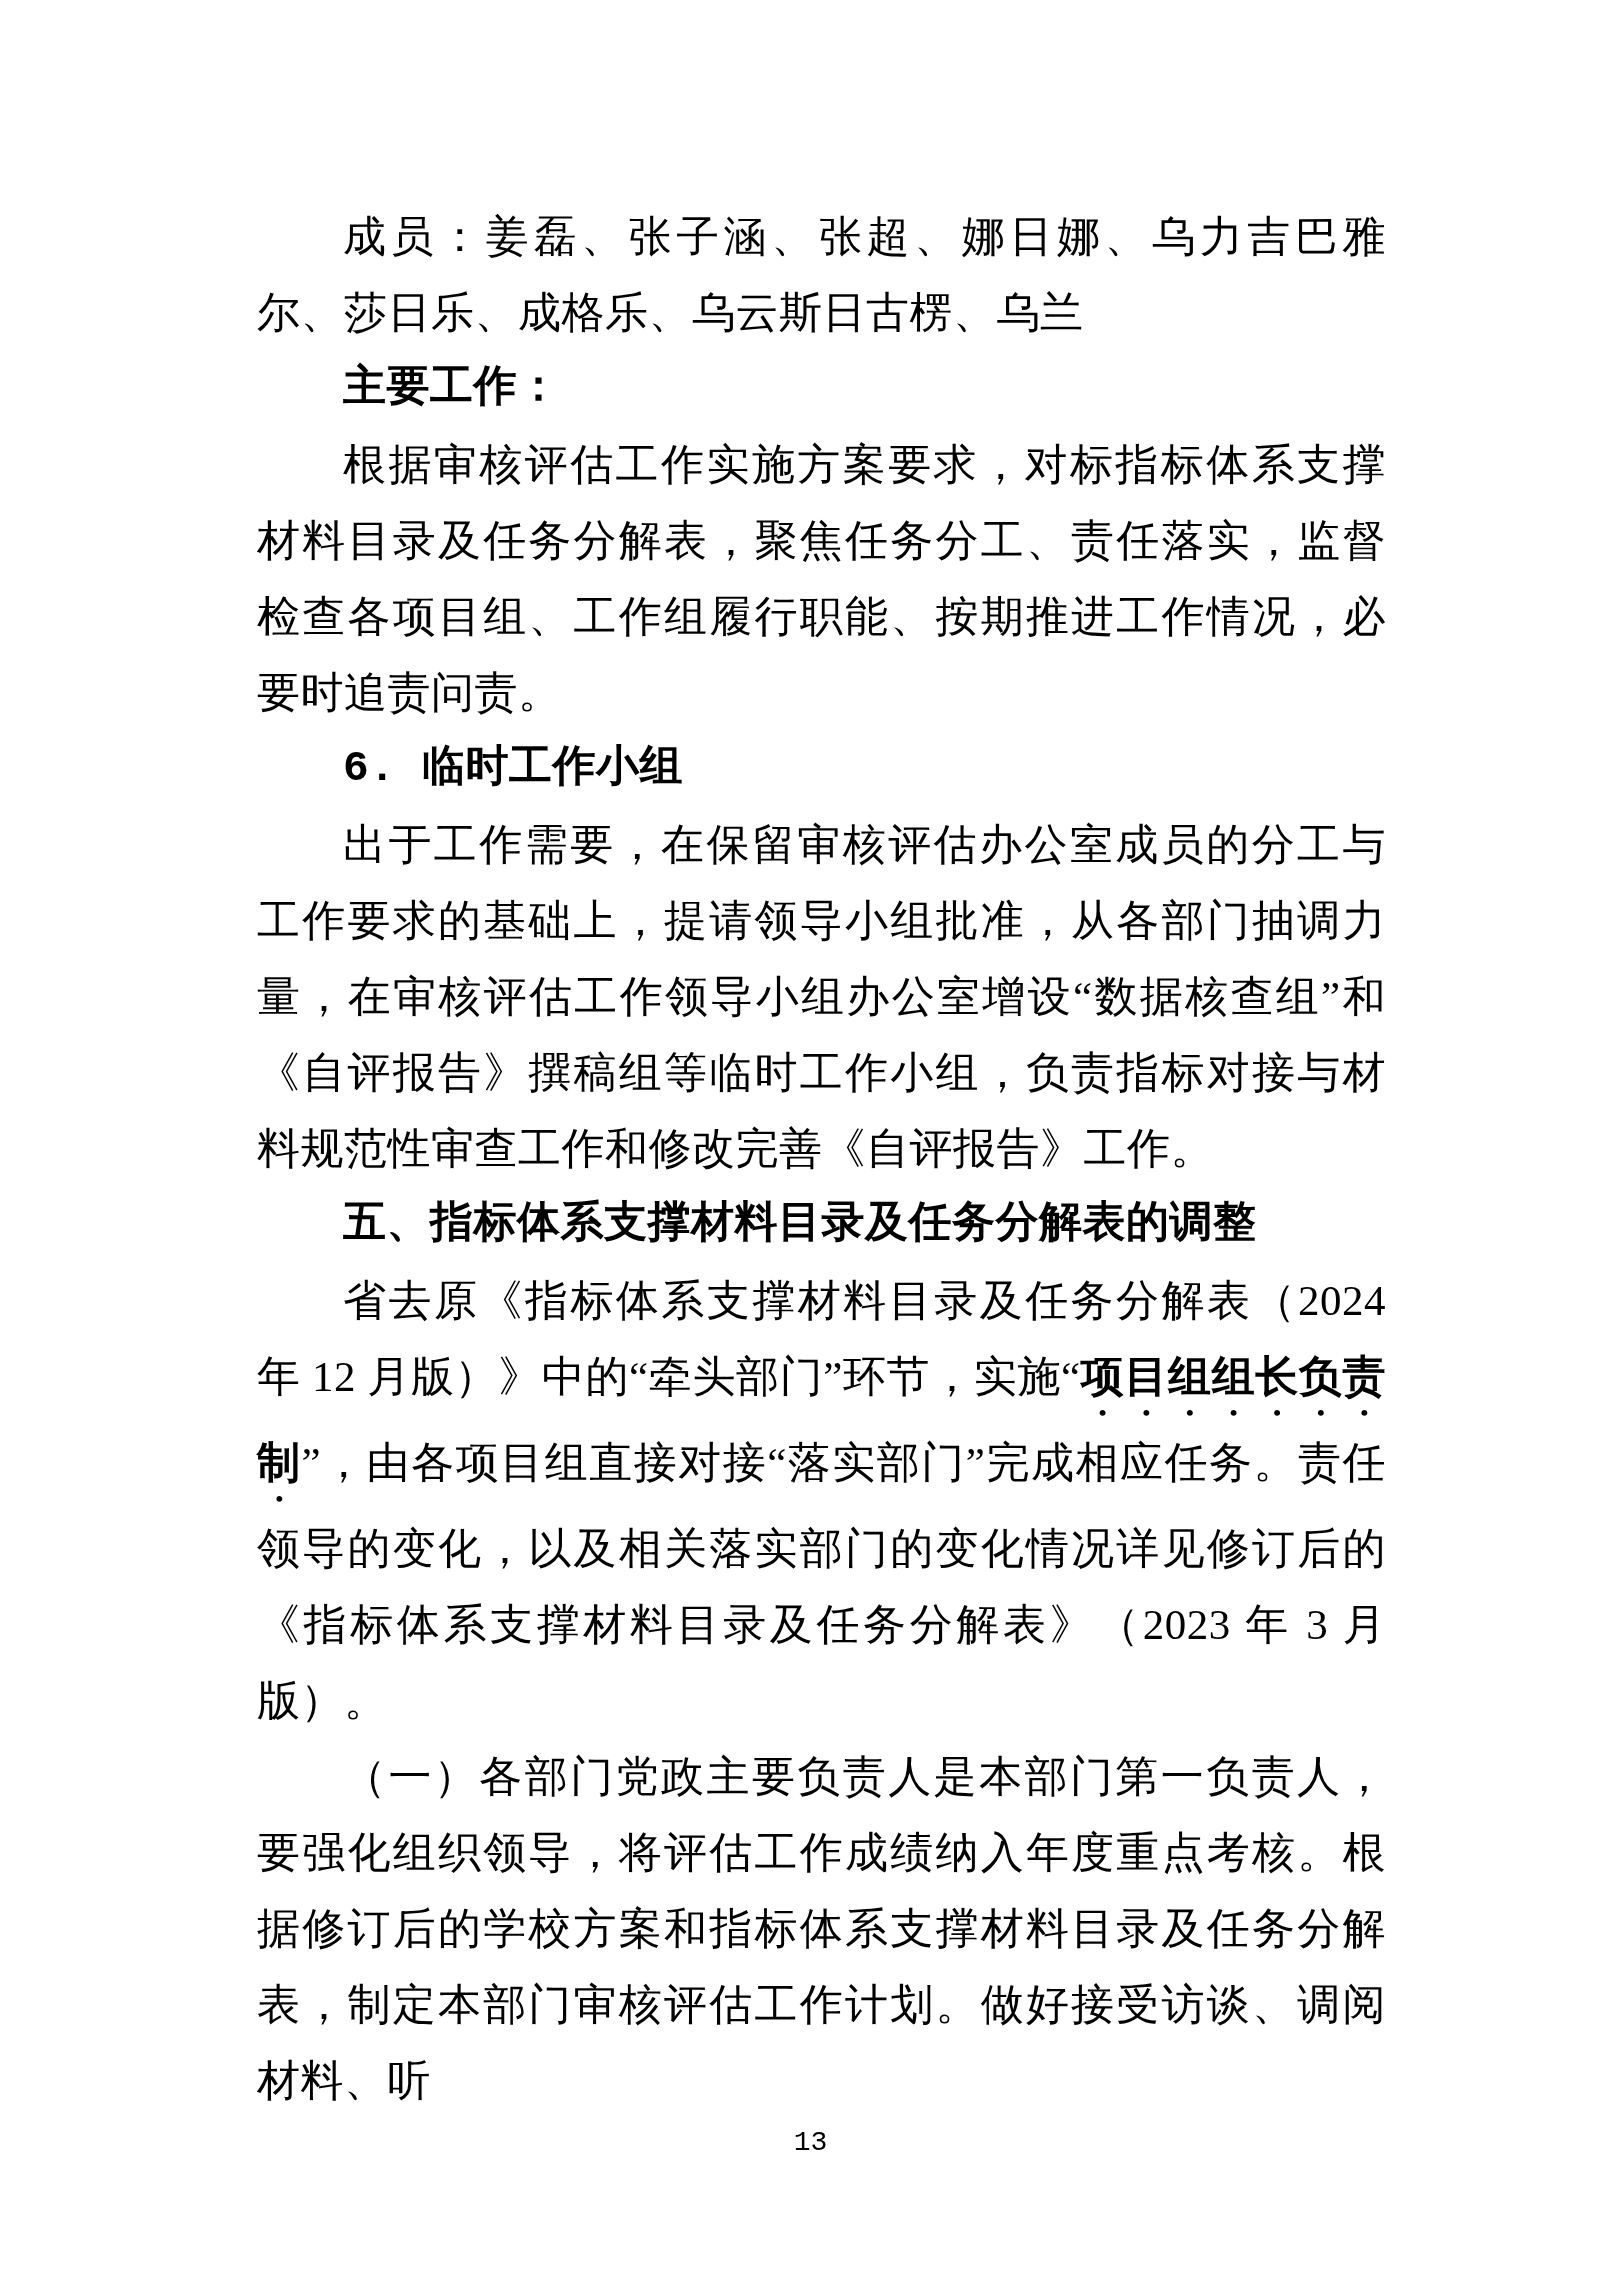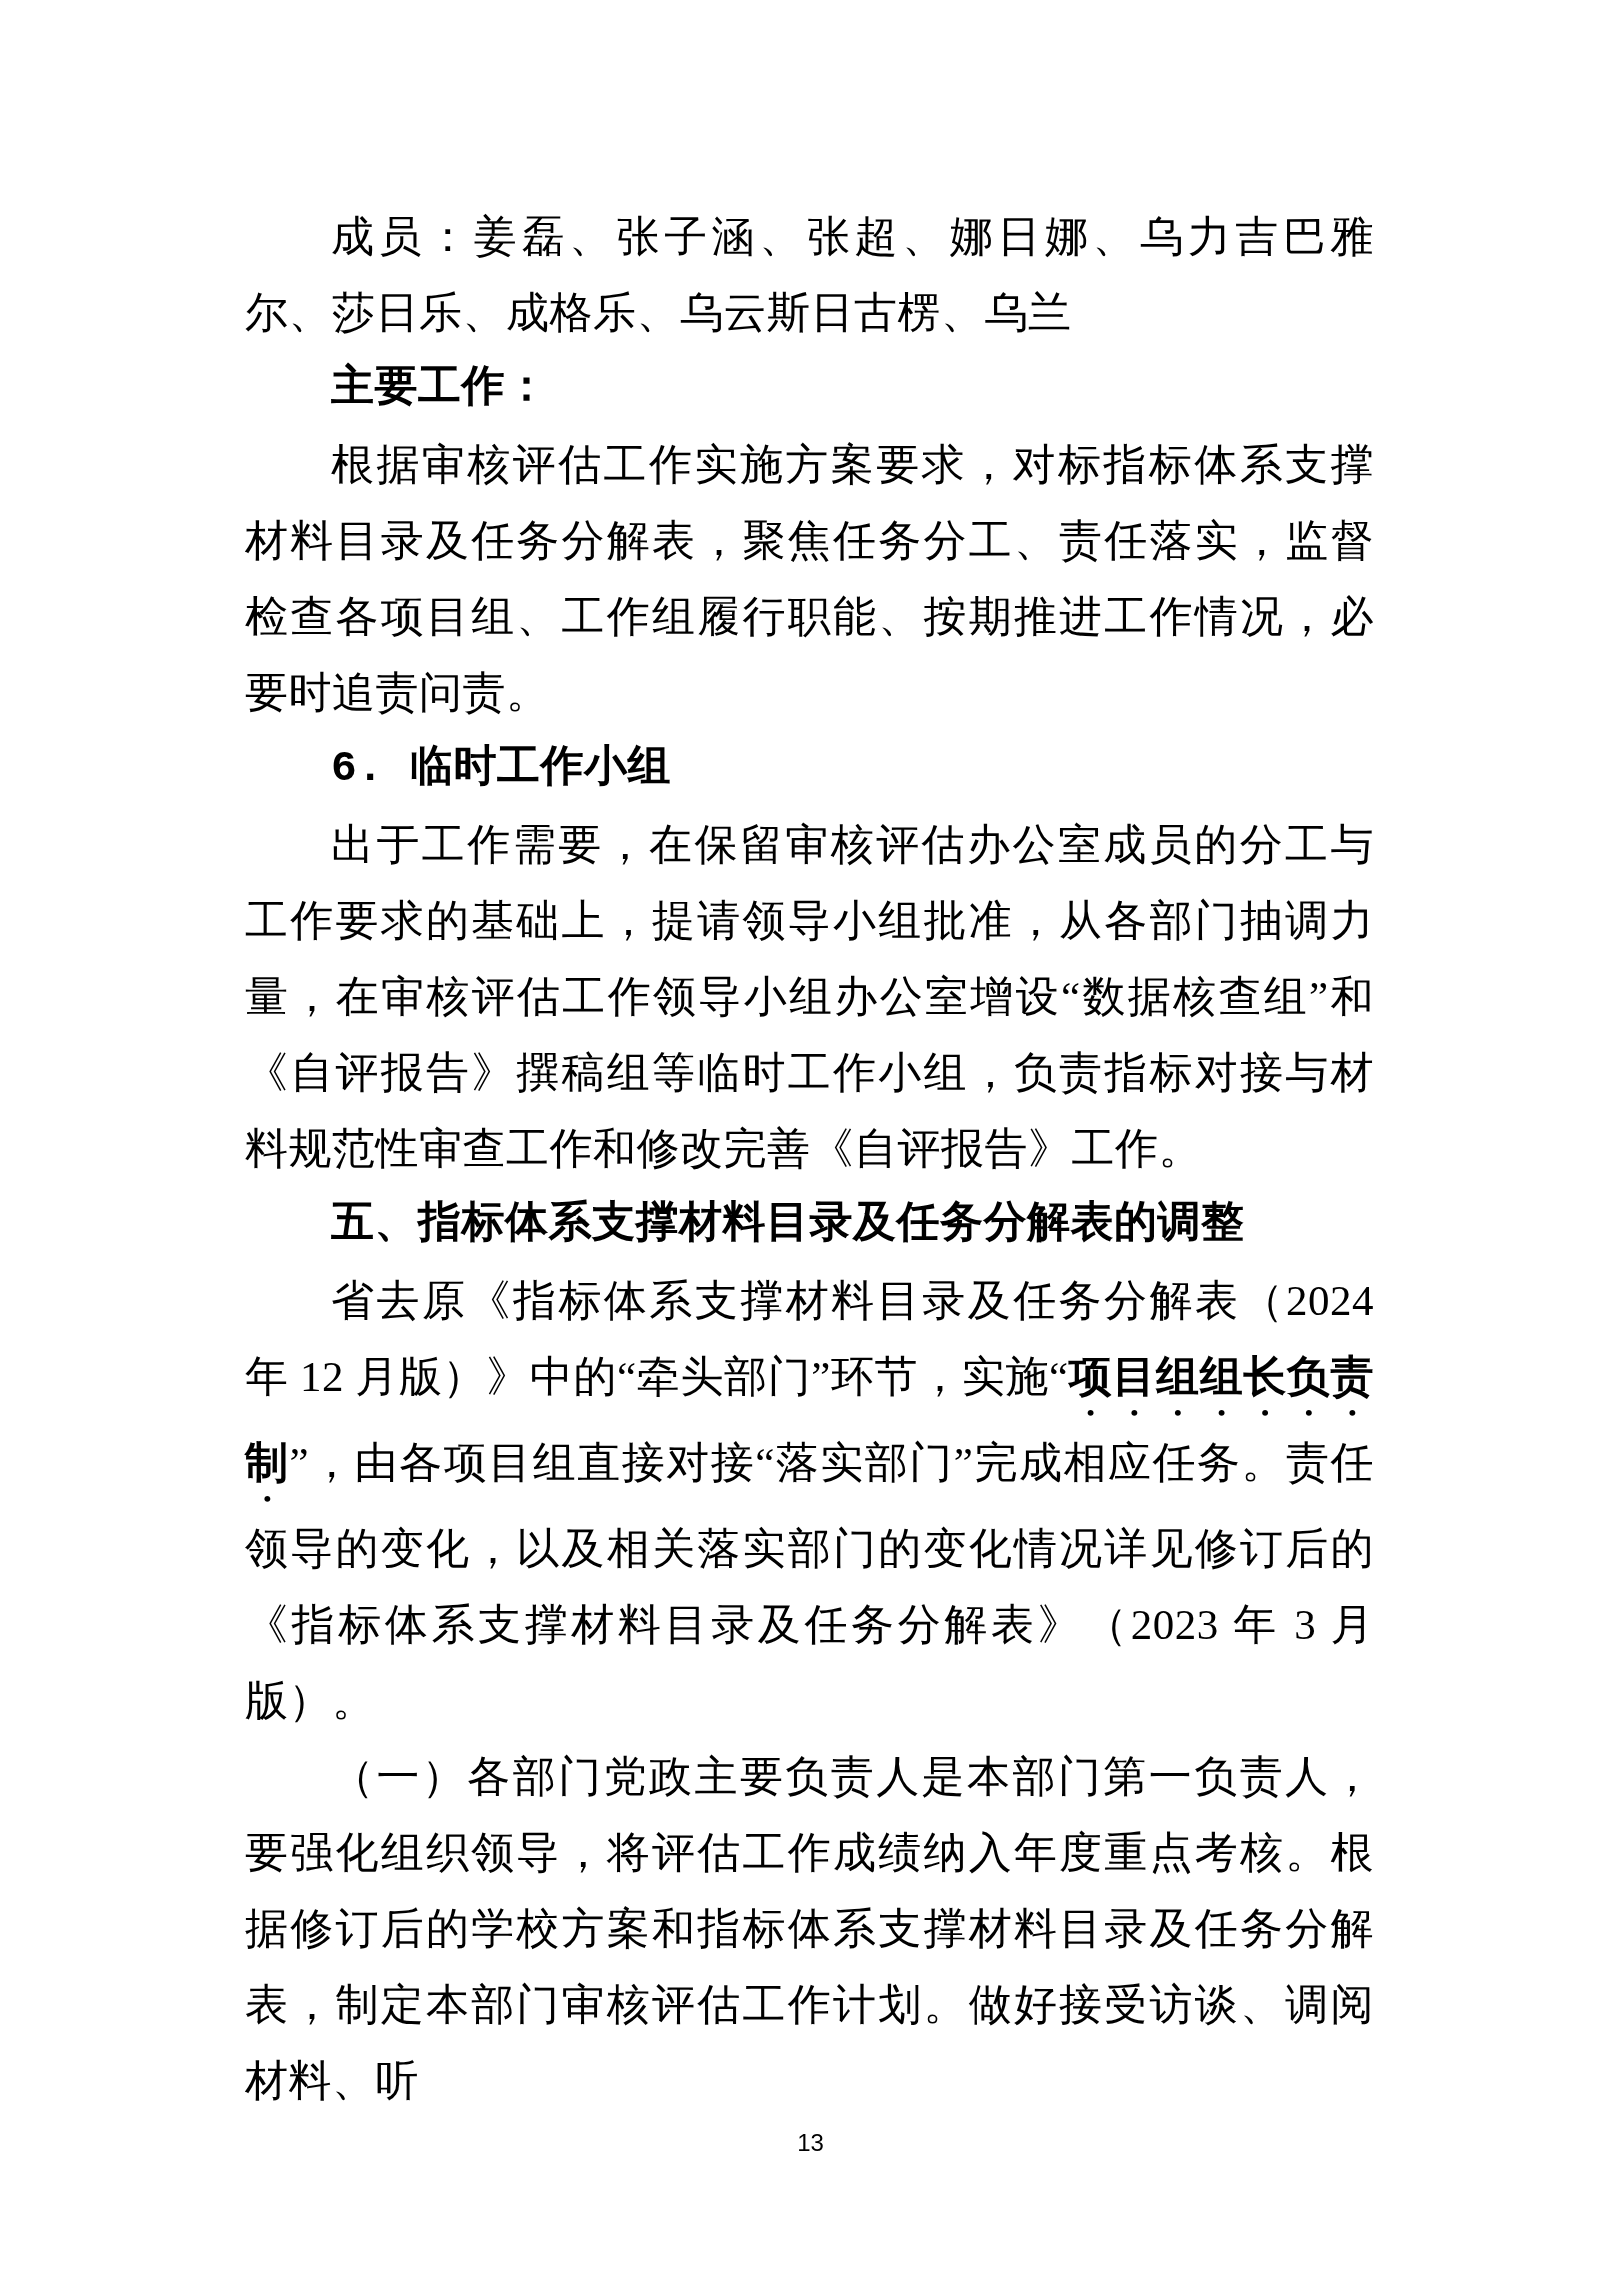--- a/index.html
+++ b/index.html
@@ -10,21 +10,21 @@
   body {
     position: relative;
     width: 1621px;
     height: 2293px;
     overflow: hidden;
     color: #000000;
     font-family: "Liberation Serif", serif;
   }
   .doc-body {
     position: absolute;
-    left: 245px;
+    left: 257px;
     top: 199px;
     width: 1129px;
   }
   .doc-body p {
     margin: 0;
     font-size: 43px;
     line-height: 76px;
     text-indent: 86px;
     text-align: justify;
     text-justify: inter-character;
@@ -43,23 +43,23 @@
     -webkit-text-emphasis-position: under;
     text-emphasis: filled dot #000;
     text-emphasis-position: under right;
   }
   .page-number {
     position: absolute;
     top: 2127px;
     left: 0;
     width: 100%;
     text-align: center;
-    font-size: 24px;
+    font-size: 28px;
     line-height: 32px;
-    font-family: Liberation Sans, sans-serif;
+    font-family: Liberation Mono, monospace;
     color: #000000;
   }
 </style>
 </head>
 <body>
 
 <div class="doc-body">
     <p class="body"><span>成员：姜磊、张子涵、张超、娜日娜、乌力吉巴雅尔、莎日乐、成格乐、乌云斯日古楞、乌兰</span></p>
     <p class="heading"><span>主要工作：</span></p>
     <p class="body"><span>根据审核评估工作实施方案要求，对标指标体系支撑材料目录及任务分解表，聚焦任务分工、责任落实，监督检查各项目组、工作组履行职能、按期推进工作情况，必要时追责问责。</span></p>

